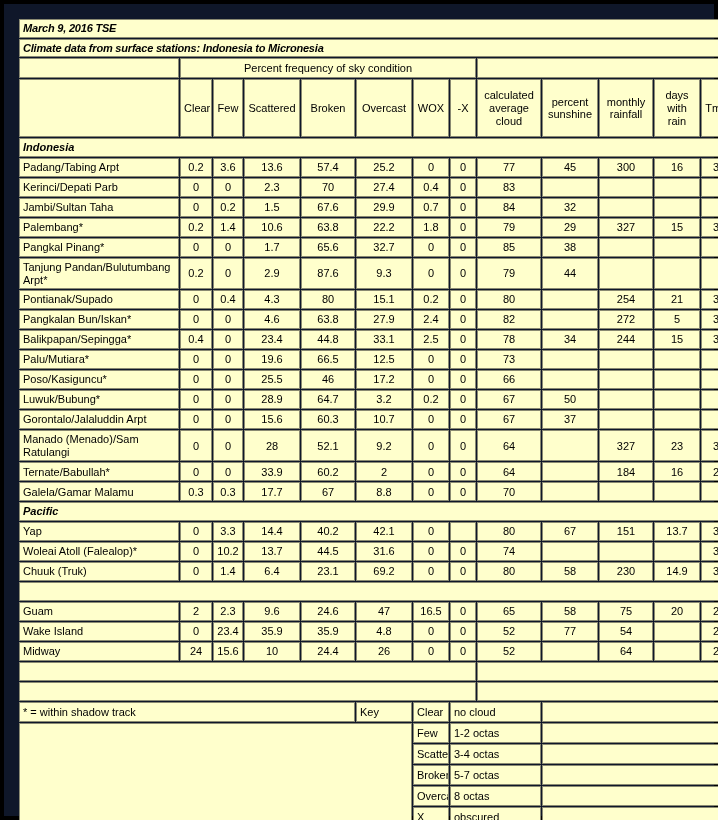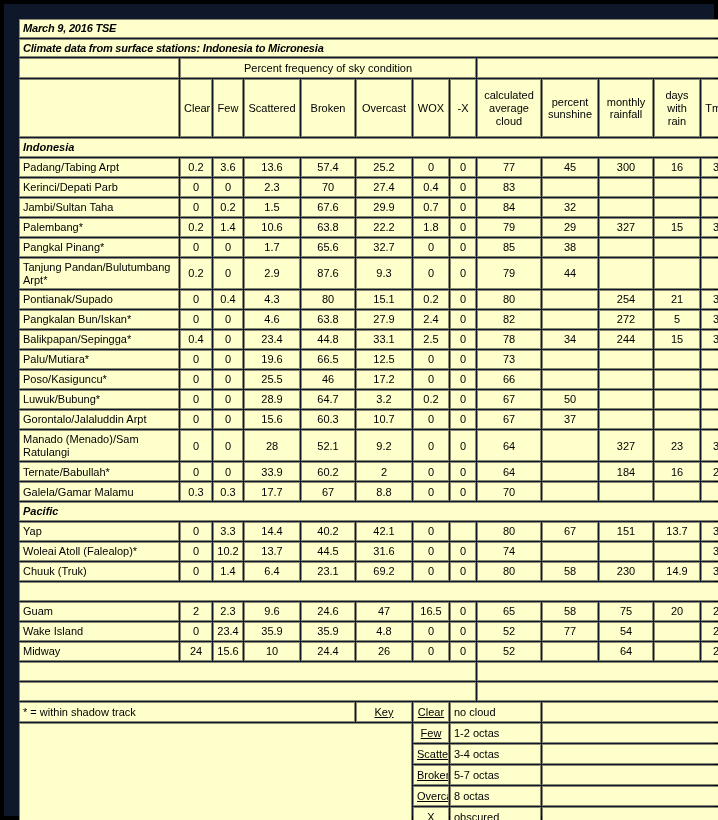--- a/index.html
+++ b/index.html
@@ -69,23 +69,22 @@
   }
   td.num {
     text-align: center;
     font-size: 11px;
   }
   td.blankrow {
     background: #ffffcc;
   }
   td.keylabel {
     background: #9fd3cd;
-    text-align: center;
+    text-align: left;
     padding-left: 3px;
-    text-decoration: underline;
   }
   td.keyval {
     background: #9fd3cd;
     text-align: left;
     padding-left: 3px;
     margin-top: 20px;
   }
   td.note {
     text-align: left;
     padding-left: 3px;

